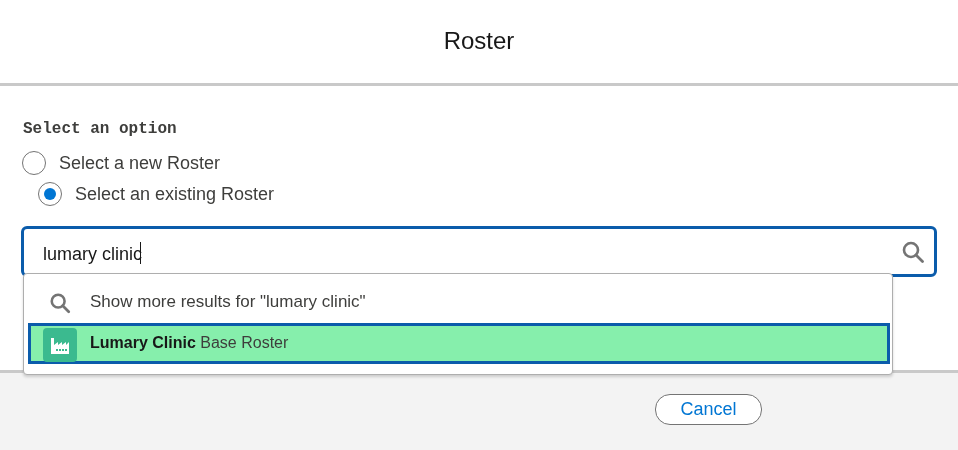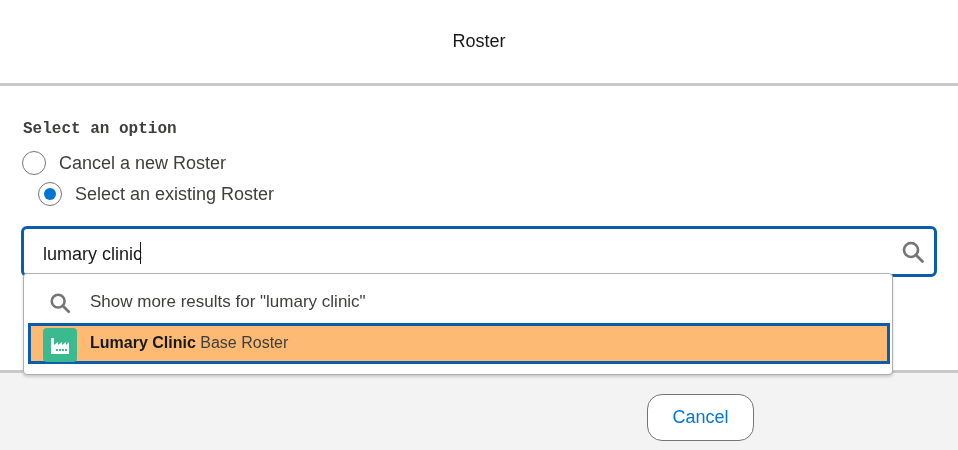--- a/index.html
+++ b/index.html
@@ -4,21 +4,21 @@
 <style>
   * { box-sizing: border-box; margin: 0; padding: 0; }
   html, body { width: 958px; height: 450px; overflow: hidden; background: #ffffff; }
   body { font-family: "Liberation Sans", "DejaVu Sans", sans-serif; color: #181818; position: relative; }
 
   .header {
     position: absolute; left: 0; top: 0; width: 958px; height: 83px;
     background: #ffffff;
     display: flex; align-items: center; justify-content: center;
   }
-  .header-title { font-size: 18px; color: #181818; font-weight: 400; margin-top: -1px; }
+  .header-title { font-size: 24px; color: #181818; font-weight: 400; margin-top: -1px; }
   .header-divider { position: absolute; left: 0; top: 83px; width: 958px; height: 3px; background: #c9c9c9; }
 
   .body-area { position: absolute; left: 0; top: 86px; width: 958px; height: 284px; background: #ffffff; }
 
   .legend { position: absolute; left: 23px; top: 120px; font-size: 16px; font-weight: 700; color: #3e3e3c; font-family: Liberation Mono, monospace; }
 
   .radio-row { position: absolute; left: 22px; display: flex; align-items: center; cursor: pointer; }
   .radio-row.r1 { top: 151px; }
   .radio-row.r2 { top: 182px; padding-left: 16px; }
   .radio {
@@ -40,57 +40,58 @@
   .dropdown {
     position: absolute; left: 23px; top: 273px; width: 870px; height: 102px;
     background: #fff; border: 1px solid #aeaeae; border-radius: 4px;
     box-shadow: 0 2px 3px rgba(0,0,0,0.16); z-index: 5;
   }
   .dd-more { position: absolute; left: 0; top: 6px; width: 100%; height: 42px; display: flex; align-items: center; cursor: pointer; }
   .dd-more .ic { position: absolute; left: 25px; top: 12px; width: 22px; height: 22px; }
   .dd-more .txt { position: absolute; left: 66px; top: 12px; font-size: 17px; color: #3e3e3c; }
   .dd-item {
     position: absolute; left: 4px; top: 49px; width: 862px; height: 41px;
-    background: #fdba74; border: 3px solid #0b5cab; cursor: pointer; padding-left: 24px;
+    background: #86efac; border: 3px solid #0b5cab; cursor: pointer; padding-left: 24px;
   }
   .dd-item .obj-icon {
     position: absolute; left: 12px; top: 2px; width: 34px; height: 34px;
     background: #3bba8f; border-radius: 4px;
     display: flex; align-items: center; justify-content: center;
   }
   .dd-item .item-text { position: absolute; left: 59px; top: 8px; font-size: 16px; color: #3e3e3c; white-space: pre; }
   .dd-item .item-text b { color: #181818; font-weight: 700; }
 
   .footer {
     position: absolute; left: 0; top: 370px; width: 958px; height: 80px;
     background: #f3f3f3; border-top: 3px solid #c9c9c9;
   }
   .btn {
-    position: absolute; top: 21px; height: 47px; border-radius: 15px;
+    position: absolute; top: 21px; height: 31px; border-radius: 15px;
     font-size: 18px; display: flex; align-items: center; justify-content: center;
     font-family: "Liberation Sans", "DejaVu Sans", sans-serif;
+    margin-left: 8px;
   }
   .btn-cancel { left: 647px; width: 107px; background: #fff; border: 1px solid #747474; color: #0176d3; cursor: pointer; }
   .btn-open { left: 766px; width: 157px; background: #c9c9c9; border: 1px solid #c9c9c9; color: #ffffff; }
 </style>
 </head>
 <body>
 
 <div class="header">
   <h2 class="header-title">Roster</h2>
 </div>
 <div class="header-divider"></div>
 
 <div class="body-area"></div>
 
 <div class="legend">Select an option</div>
 
 <div class="radio-row r1">
   <span class="radio"></span>
-  <span class="radio-label">Cancel a new Roster</span>
+  <span class="radio-label">Select a new Roster</span>
 </div>
 <div class="radio-row r2">
   <span class="radio">
       <span class="dot"></span>
     </span>
   <span class="radio-label">Select an existing Roster</span>
 </div>
 
 <div class="search-box">
   <span class="search-value"><span>lumary clinic</span><span class="caret"></span></span>

